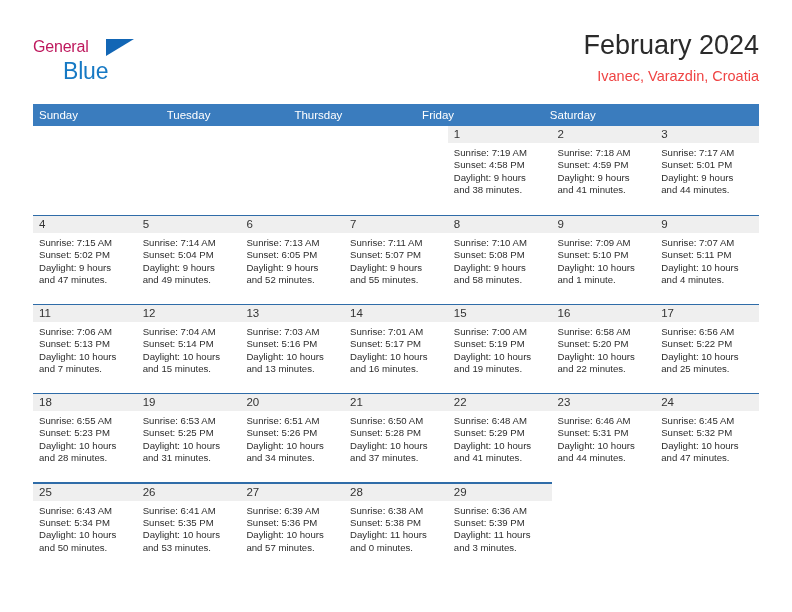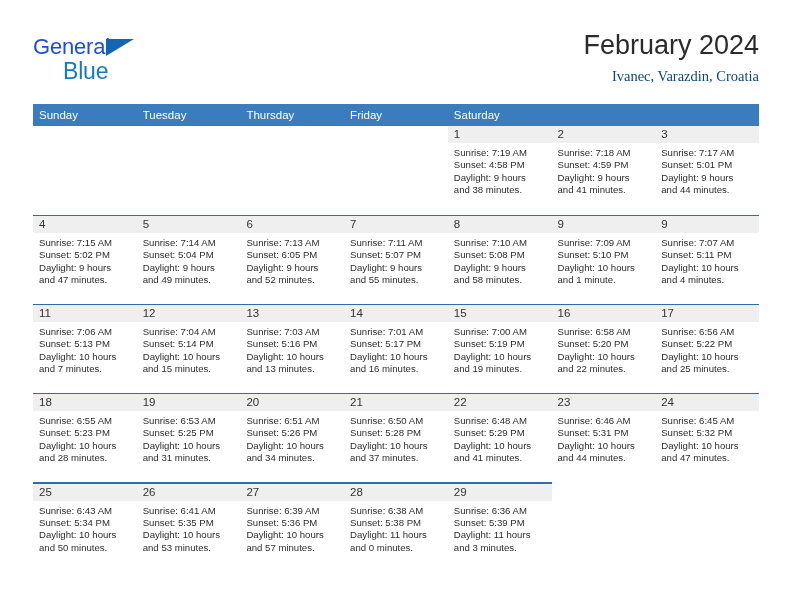--- a/index.html
+++ b/index.html
@@ -32,22 +32,22 @@
     position: absolute;
     left: 0;
     top: 6px;
     width: 130px;
     height: 54px;
   }
   .logo-general {
     position: absolute;
     left: 0;
     top: 0;
-    font-size: 22px;
-    color: #1d4ed8;
+    font-size: 16px;
+    color: #be185d;
     letter-spacing: -0.2px;
     line-height: 26px;
     font-family: "Liberation Sans", sans-serif;
   }
   .logo-tri {
     position: absolute;
     left: 73px;
     top: 5px;
     width: 0;
     height: 0;
@@ -72,41 +72,41 @@
     text-align: right;
   }
   .cal-title {
     font-size: 27px;
     color: #2b2b2b;
     line-height: 34px;
     white-space: nowrap;
   }
   .cal-subtitle {
     font-size: 14.5px;
-    color: #0c4a6e;
+    color: #ef4444;
     line-height: 22px;
     margin-top: 3px;
     white-space: nowrap;
-    font-family: Liberation Serif, serif;
   }
 
   
   .calendar {
     position: absolute;
     left: 33px;
     top: 104px;
     width: 726px;
   }
   .cal-row {
     display: flex;
     width: 100%;
   }
   .weekday-row {
     background: #3a7cbe;
     height: 22px;
+    gap: 24px;
   }
   .weekday-cell {
     flex: 0 0 103.71px;
     width: 103.71px;
     box-sizing: border-box;
     padding: 4px 0 0 6px;
     font-size: 11.5px;
     color: #ffffff;
     line-height: 14px;
     overflow: hidden;

